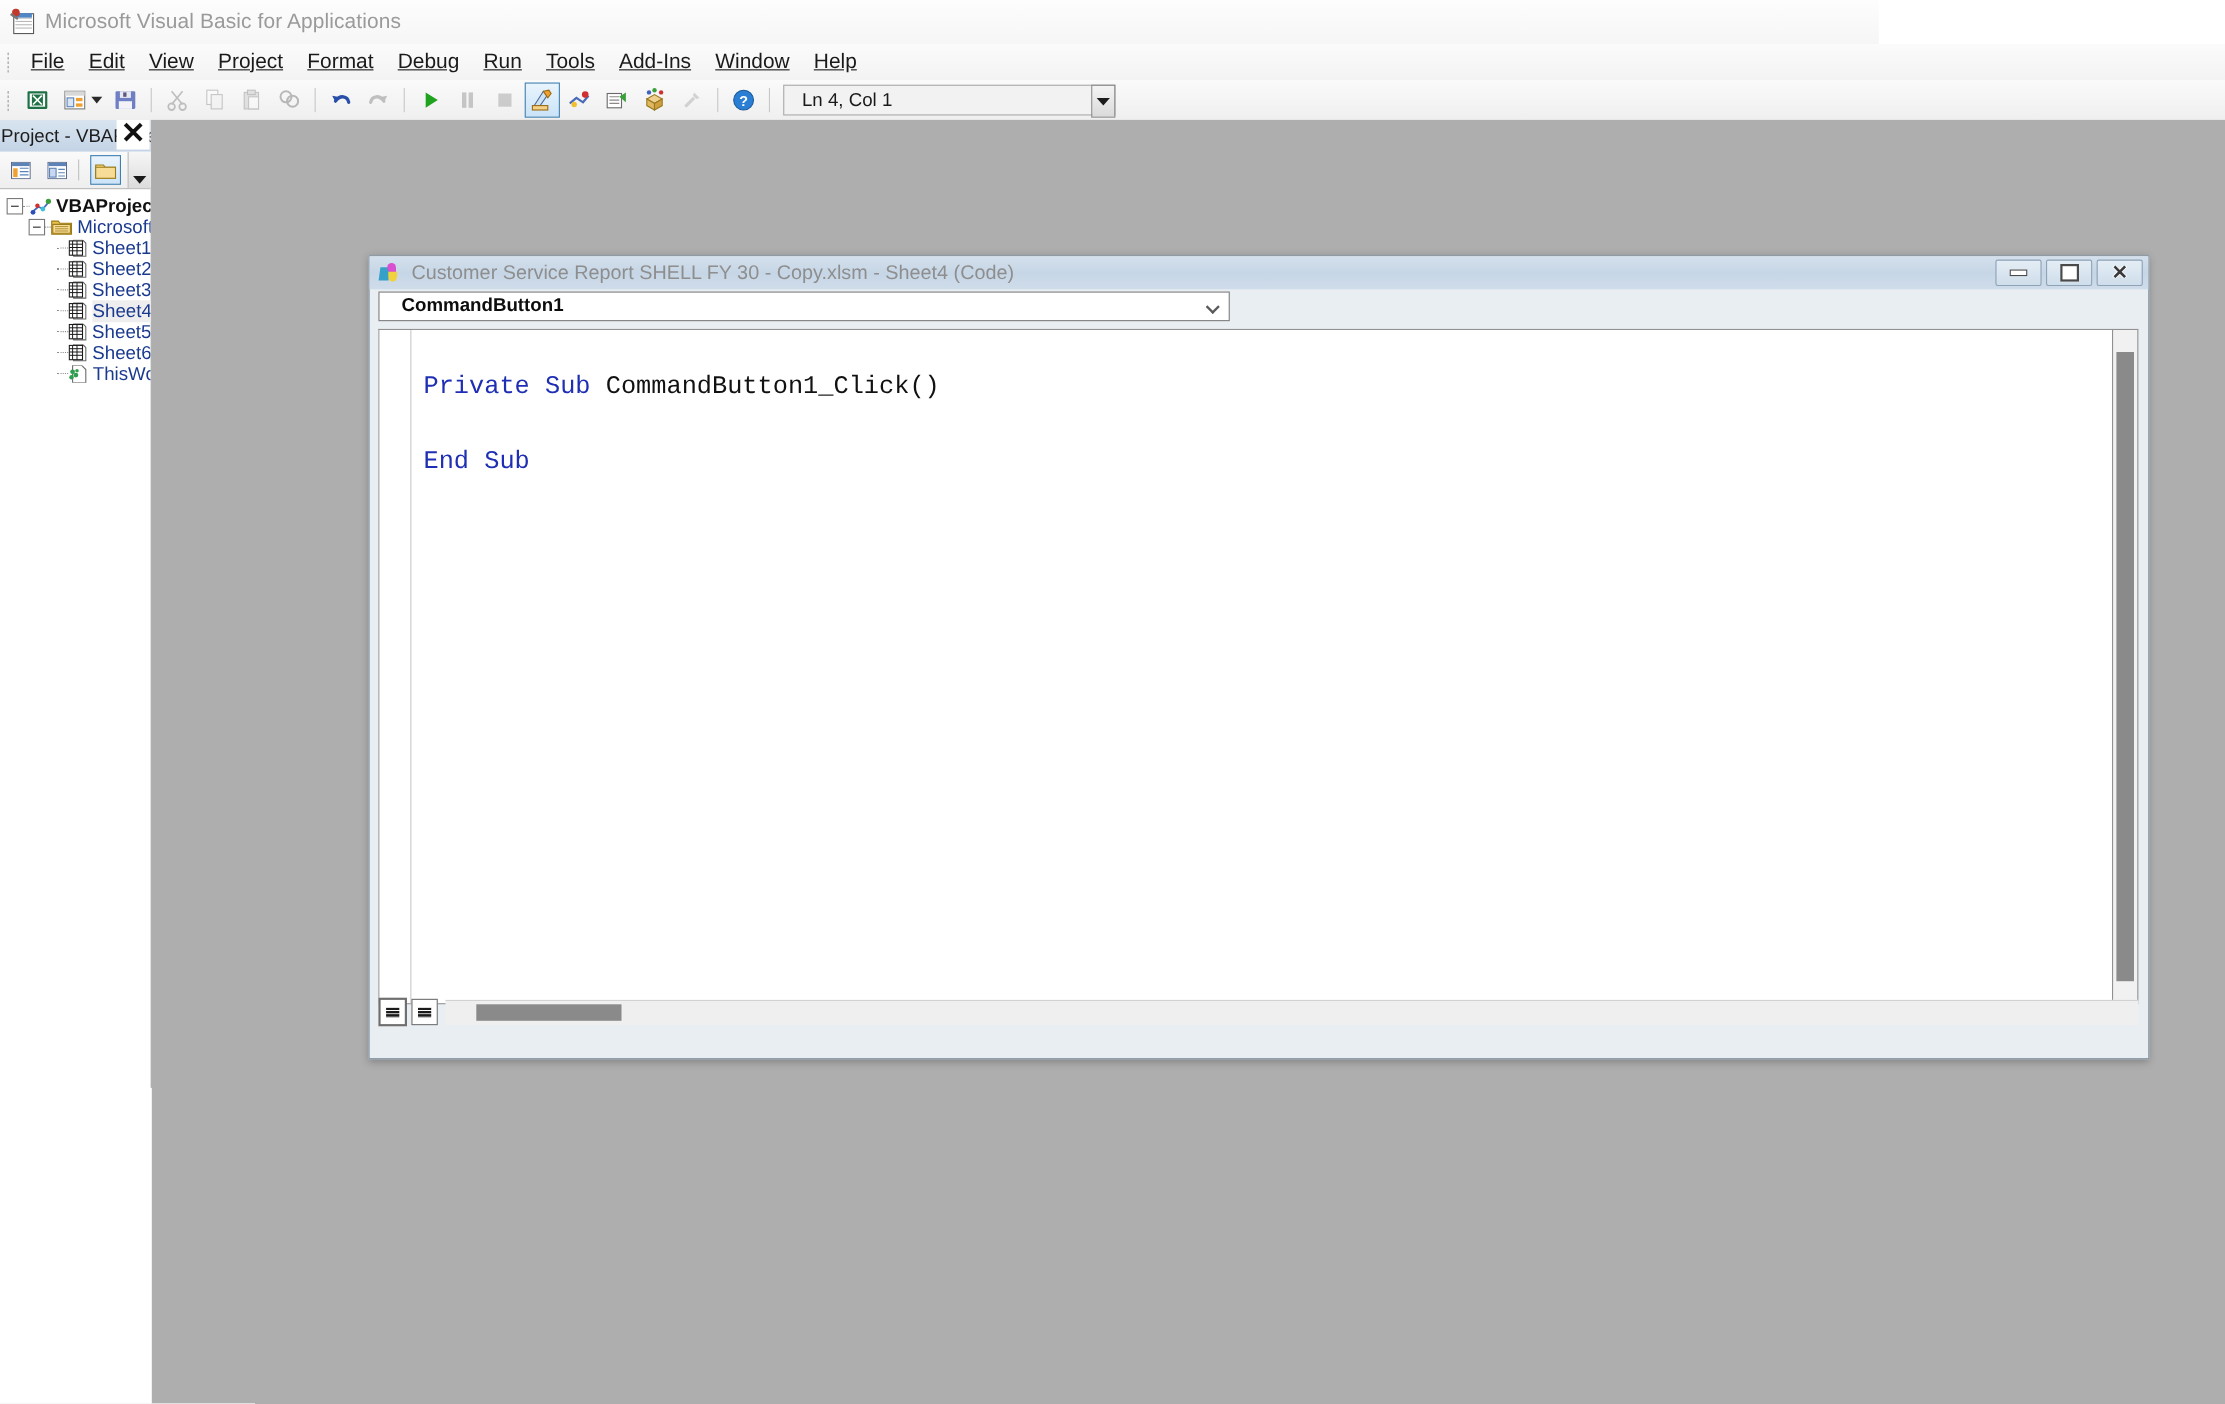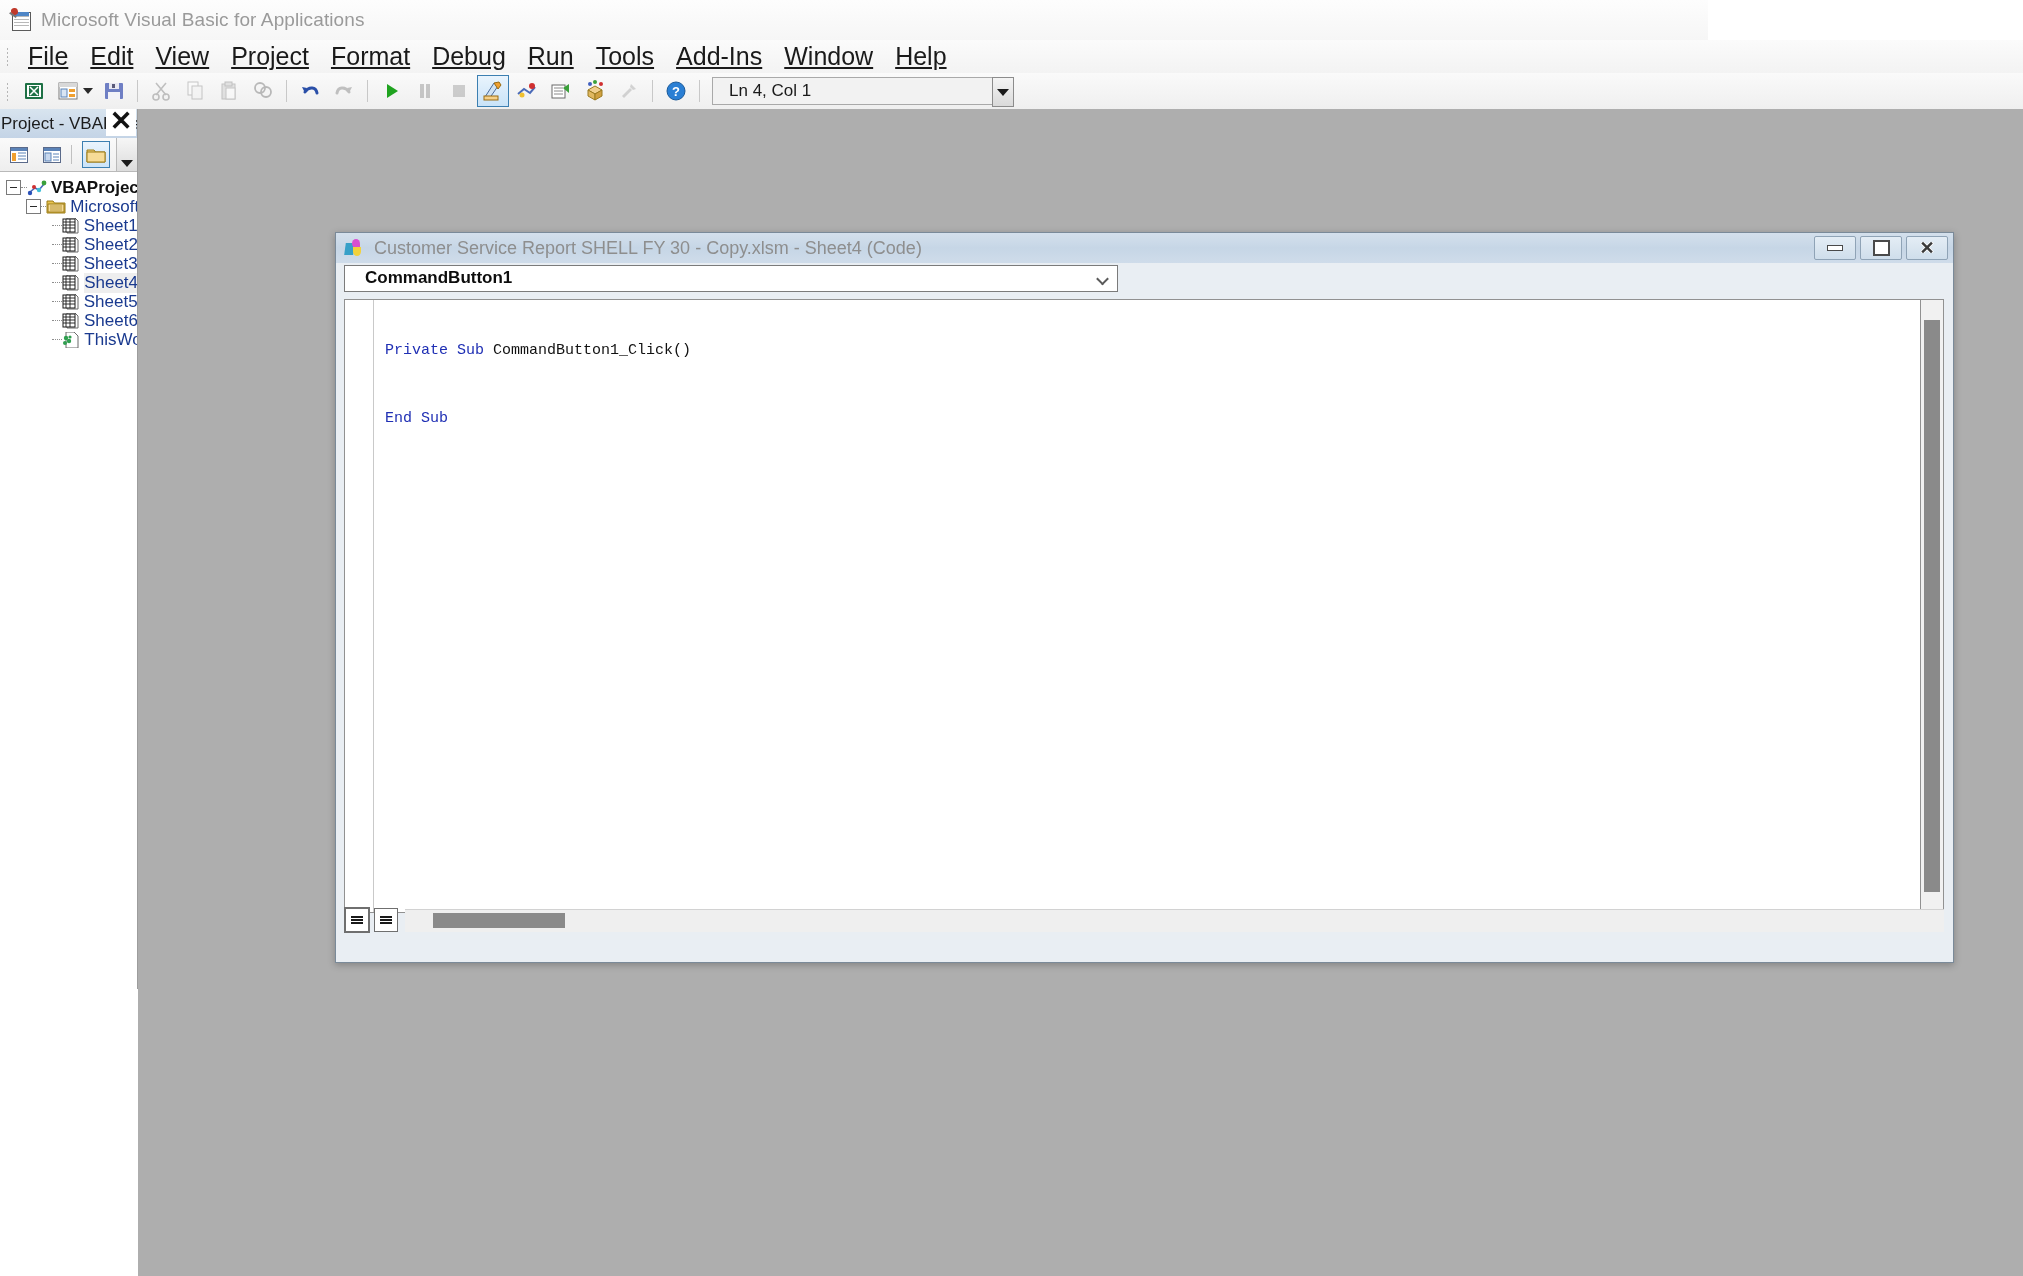--- a/index.html
+++ b/index.html
@@ -61,21 +61,21 @@
     width: 2023px; height: 33px;
     background: linear-gradient(180deg,#fbfbfb 0%,#f3f3f3 100%);
     display: flex; align-items: center;
   }
   .grip {
     width: 3px; height: 19px; margin-left: 6px; margin-right: 8px;
     background-image: radial-gradient(#b6b6b6 45%, transparent 46%);
     background-size: 3px 4px; flex: none;
   }
   .menu-item {
-    font-size: 25px; color: #1a1a1a;
+    font-size: 19px; color: #1a1a1a;
     padding: 3px 11px; cursor: default; white-space: nowrap;
   }
   .menu-item u { text-decoration: underline; }
 
   
   .toolbar {
     position: absolute; left: 0; top: 73px;
     width: 2023px; height: 36px;
     background: linear-gradient(180deg,#fafafa 0%,#efefef 100%);
     display: flex; align-items: center;
@@ -251,21 +251,21 @@
     border-right: none;
     overflow: hidden;
   }
   .margin-bar {
     position: absolute; left: 0; top: 0; width: 28px; height: 100%;
     border-right: 1px solid #c9c9c9; background: #ffffff;
   }
   .code-text {
     position: absolute; left: 40px; top: 34px;
     font-family: "Liberation Mono", "DejaVu Sans Mono", monospace;
-    font-size: 15px; line-height: 34px; white-space: pre;
+    font-size: 23px; line-height: 34px; white-space: pre;
   }
   .kw { color: #1f2fb4; }
   .id { color: #111111; }
 
   .vscroll {
     position: absolute; right: 0; top: 0; width: 22px; height: 612px;
     background: #f1f1f1; border: 1px solid #919191;
   }
   .vthumb {
     position: absolute; left: 3px; top: 20px; right: 3px; bottom: 20px;

